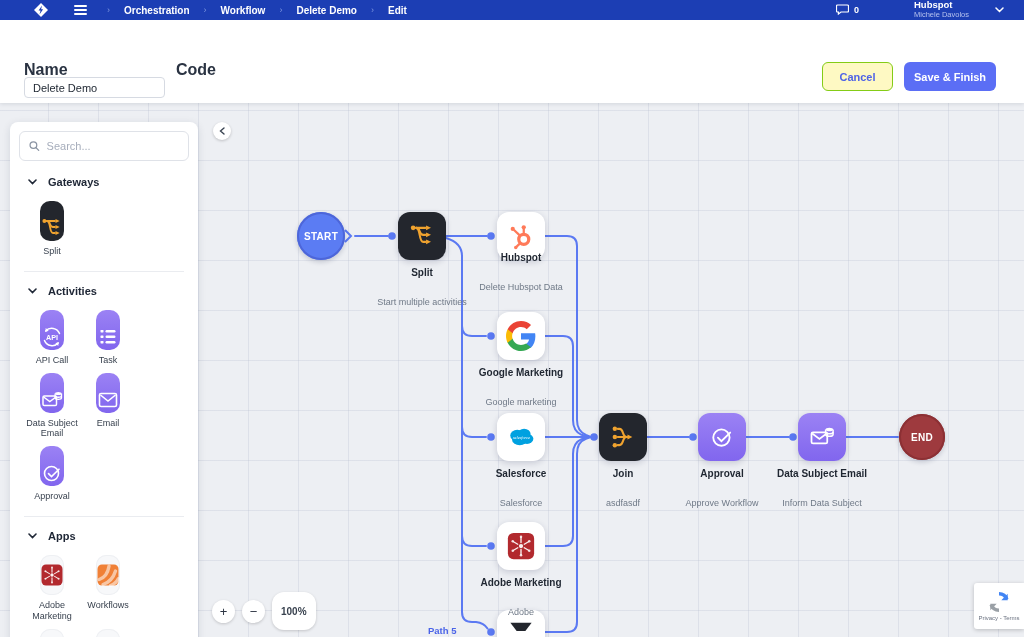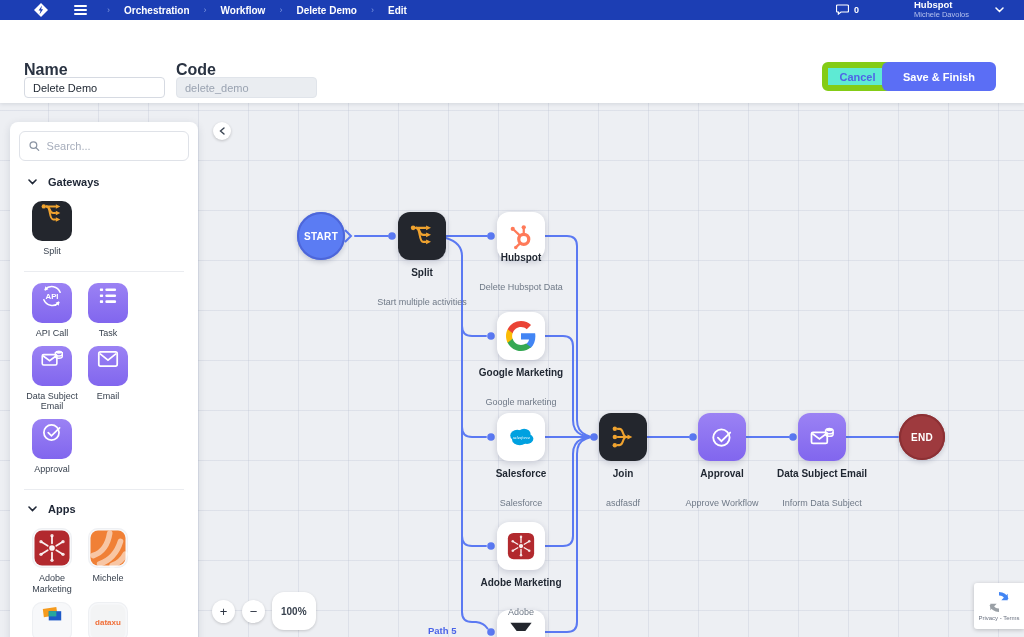--- a/index.html
+++ b/index.html
@@ -29,22 +29,22 @@
   .field-label { position:absolute; font-size:16px; font-weight:bold; color:#2a3342; }
   #name-label { left:24px; top:41px; }
   #code-label { left:176px; top:41px; }
   .tb-input { position:absolute; top:57px; width:141px; height:21px; border:1px solid #d6dae2;
               border-radius:4px; font-size:11px; padding:0 8px; color:#222a35; outline:none;
               font-family:"Liberation Sans", sans-serif; }
   #name-input { left:24px; background:#fff; }
   #code-input { left:176px; background:#eaedf1; border-color:#e0e4ea; color:#9aa3b1; }
   .btn { position:absolute; top:42px; height:29px; border-radius:6px; font-size:11px;
          font-weight:bold; cursor:pointer; font-family:"Liberation Sans", sans-serif; }
-  .btn-cancel { right:131px; width:71px; background:#5eead4; border:6px solid #84cc16; color:#4f63e6; }
-  .btn-save { right:28px; width:114px; background:#5b6ef5; border:none; color:#fff; }
+  .btn-cancel { right:131px; width:71px; background:#fef9c3; border:1px solid #84cc16; color:#4f63e6; }
+  .btn-save { right:28px; width:92px; background:#5b6ef5; border:none; color:#fff; }
 
   
   .canvas { position:absolute; top:103px; left:0; right:0; bottom:0; overflow:hidden;
             background-color:#edeff3;
             background-image:linear-gradient(rgba(187,194,211,.32) 1px, transparent 1px),
                              linear-gradient(90deg, rgba(187,194,211,.32) 1px, transparent 1px);
             background-size:50px 50px; background-position:-2px 7px; }
   .edges { position:absolute; left:0; top:0; z-index:1; }
   .edge { fill:none; stroke:#5b79f2; stroke-width:2; stroke-linecap:round; }
   .edot { fill:#5b79f2; }
@@ -94,21 +94,21 @@
   .search-box { margin:0 9px 4px; height:30px; border:1px solid #dfe2e8; border-radius:6px;
                 display:flex; align-items:center; padding:0 9px; gap:7px; background:#fff; }
   .search-box input { border:none; outline:none; font-size:11px; width:100%; color:#333;
                       font-family:"Liberation Sans",sans-serif; }
   .search-box input::placeholder { color:#a7aebc; }
   .section-h { display:flex; align-items:center; gap:11px; padding:11px 18px 4px; font-size:11px;
                font-weight:bold; color:#202837; cursor:pointer; }
   .pal-grid { display:flex; flex-wrap:wrap; padding:6px 10px 8px 14px; }
   .pal-item { width:56px; display:flex; flex-direction:column; align-items:center; margin:3px 0 4px;
               cursor:grab; }
-  .pal-icon { width:40px; height:40px; border-radius:10px; display:flex; align-items:flex-start;
+  .pal-icon { width:24px; height:40px; border-radius:10px; display:flex; align-items:flex-end;
               justify-content:center; overflow:hidden; }
   .pal-icon.dark { background:#23262d; }
   .pal-icon.purple { background:linear-gradient(180deg,#9b82f4,#8166ee); }
   .pal-icon.app { background:#f7f8fa; box-shadow:inset 0 0 0 1px #eef0f3; }
   .pal-icon svg { width:26px; height:26px; }
   .pal-icon.full svg { width:40px; height:40px; }
   .pal-name { font-size:9px; color:#39424f; margin-top:5px; text-align:center; line-height:1.2; }
   .divider { height:1px; background:#eaecf0; margin:2px 14px; }
 </style>
 </head>
@@ -152,21 +152,20 @@
           <path d="M1 1l3.5 3.5L8 1" fill="none" stroke="#fff" stroke-width="1.5" stroke-linecap="round"></path>
         </svg>
     </span>
   </div>
 </div>
 
 <div class="toolbar">
   <label class="field-label" id="name-label">Name</label>
   <input class="tb-input" id="name-input" value="Delete Demo" style="">
   <label class="field-label" id="code-label">Code</label>
-  <input class="tb-input" id="code-input" disabled="" value="delete_demo" style="">
   <button class="btn btn-cancel">Cancel</button>
   <button class="btn btn-save">Save &amp; Finish</button>
 </div>
 
 <div class="canvas">
 
   <svg class="edges" width="1024" height="534" viewBox="0 103 1024 534">
     <g>
       <path class="edge" d="M345.5 230.5 L351 236 L345.5 241.5"></path>
       <path class="edge" d="M355 236 H388"></path>
@@ -393,20 +392,26 @@
                   <path d="M15.5 2.9l4.2 2.1-4.2 2.1z"></path>
                   <path d="M15.5 8.9l4.2 2.1-4.2 2.1z"></path>
                   <path d="M15.5 14.9l4.2 2.1-4.2 2.1z"></path>
                 </g>
               </svg>
             </span>
                       <span class="pal-name">Split</span>
           </div>
         </div>
         <div class="divider"></div>
+        <div class="section-h">
+          <svg width="9" height="6" viewBox="0 0 9 6">
+            <path d="M1 1l3.5 3.5L8 1" fill="none" stroke="#202837" stroke-width="1.6" stroke-linecap="round"></path>
+          </svg>
+                 <span>Activities</span>
+        </div>
         <div class="pal-grid">
           <div class="pal-item">
             <span class="pal-icon purple">
               <svg viewBox="0 0 24 24">
                 <g fill="none" stroke="#fff" stroke-width="1.5" stroke-linecap="round">
                   <path d="M19.5 8.5a8.3 8.3 0 0 0-13.8-2.6"></path>
                   <path d="M4.5 15.5a8.3 8.3 0 0 0 13.8 2.6"></path>
                 </g>
                 <g fill="#fff">
                   <path d="M5.4 7.1l.3-4.1 3 2.7z"></path>
@@ -501,21 +506,21 @@
             <span class="pal-icon app full">
               <svg viewBox="0 0 24 24">
                 <rect x="1.5" y="1.5" width="21" height="21" rx="4.5" fill="#f08036"></rect>
                 <g fill="none" stroke="rgba(255,255,255,.55)" stroke-width="3.4" stroke-linecap="round">
                   <path d="M3.2 16.5C9 14.5 12 9.5 13 3.2"></path>
                   <path d="M7 21.5c6-2 10.5-7 12.5-13.5"></path>
                   <path d="M14.5 22.5c3.8-1.4 6.3-3.8 7.8-6.8"></path>
                 </g>
               </svg>
             </span>
-                      <span class="pal-name">Michele</span>
+                      <span class="pal-name">Workflows</span>
           </div>
           <div class="pal-item">
             <span class="pal-icon app">
               <svg viewBox="0 0 24 24">
                 <polygon points="3.5,6.5 16,4.5 17,12 4.5,14" fill="#f59b1e"></polygon>
                 <rect x="9" y="8.5" width="11.5" height="8.5" fill="#1d59c8"></rect>
                 <rect x="9" y="8.5" width="7" height="4.8" fill="#27a79c"></rect>
               </svg>
             </span>
                       </div>

